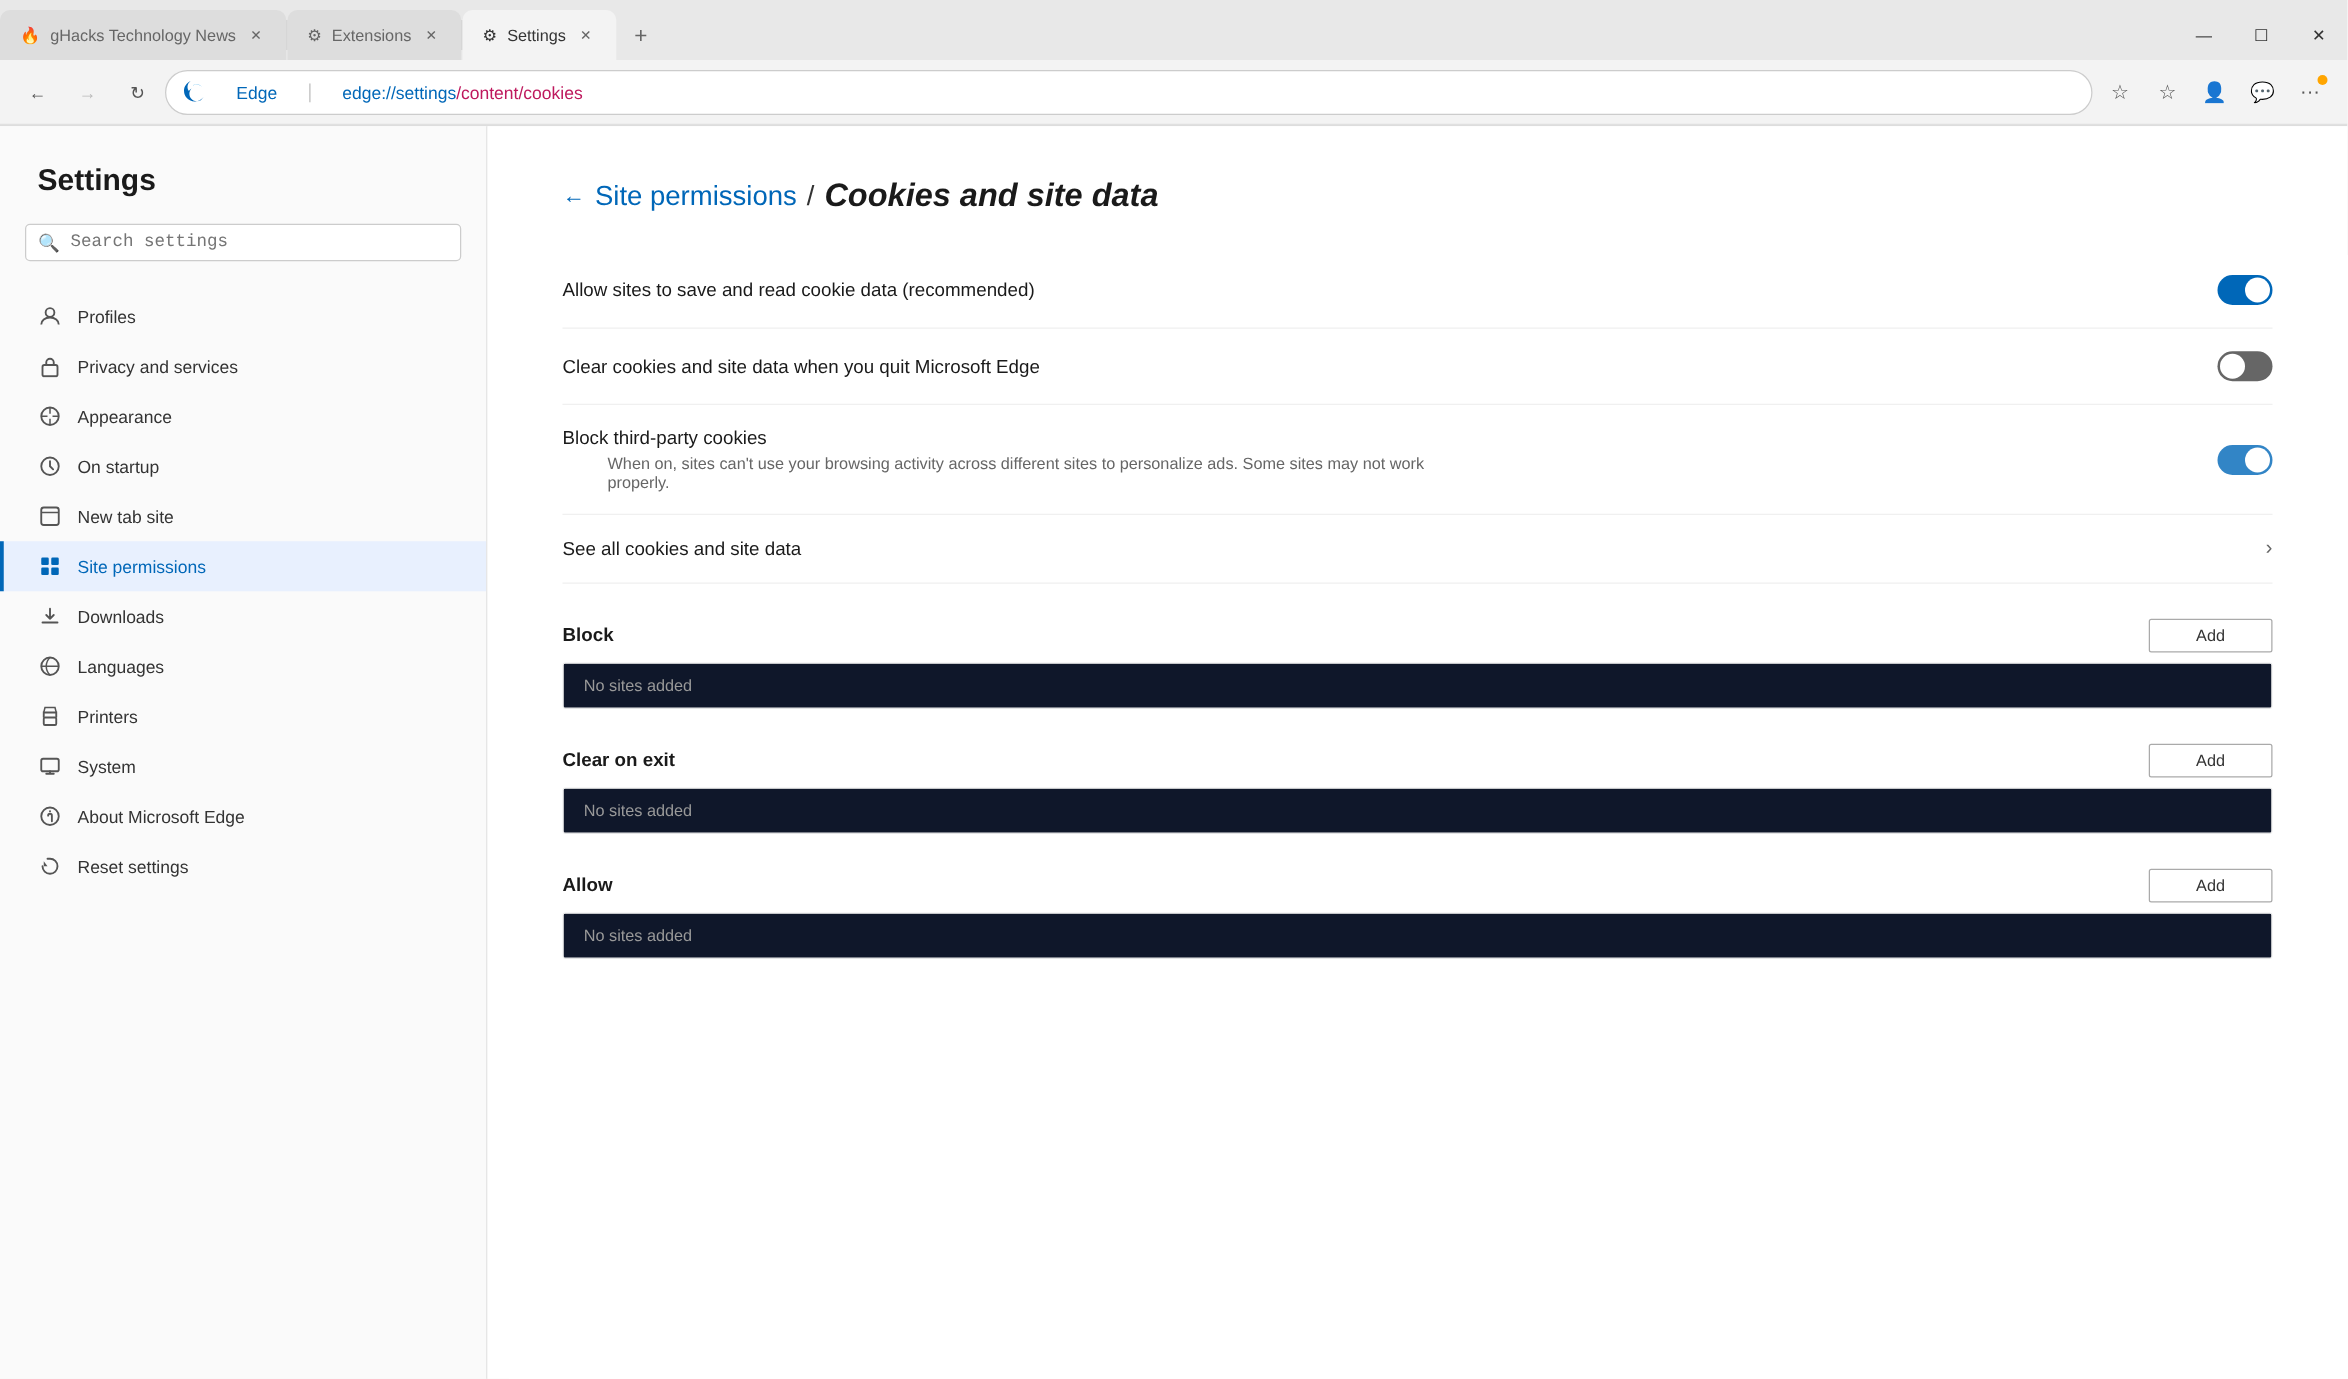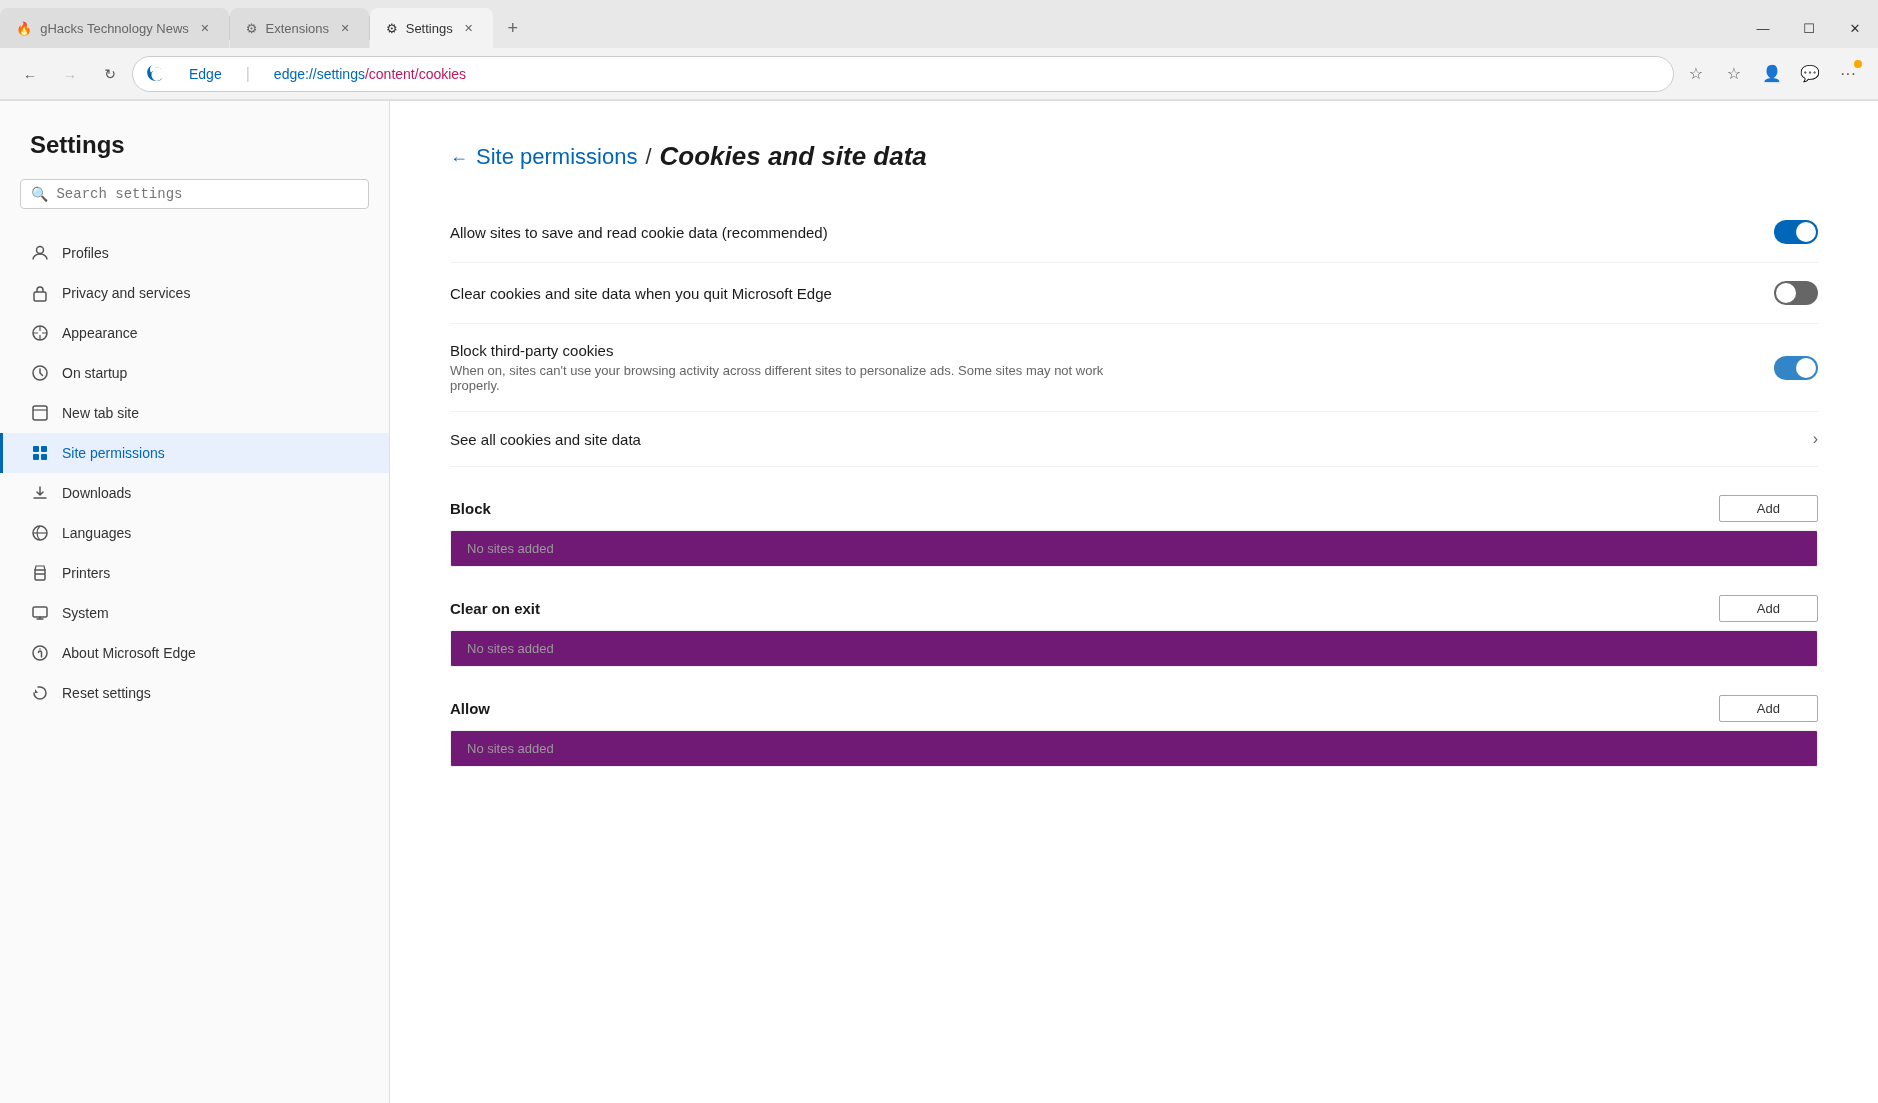--- a/index.html
+++ b/index.html
@@ -44,41 +44,41 @@
     .main { flex: 1; padding: 40px 60px; overflow-y: auto; background: white; }
     .breadcrumb { display: flex; align-items: center; gap: 8px; margin-bottom: 30px; }
     .breadcrumb-back { color: #0067b8; font-size: 18px; cursor: pointer; text-decoration: none; }
     .breadcrumb-link { color: #0067b8; font-size: 22px; font-weight: 400; cursor: pointer; text-decoration: none; }
     .breadcrumb-sep { font-size: 22px; color: #333; font-weight: 300; }
     .breadcrumb-current { font-size: 26px; font-weight: 600; color: #1a1a1a; font-style: italic; }
 
     .setting-row { display: flex; align-items: center; justify-content: space-between; padding: 18px 0; border-bottom: 1px solid #f0f0f0; }
     .setting-row-content { flex: 1; }
     .setting-label { font-size: 15px; color: #1a1a1a; font-weight: 400; }
-    .setting-desc { font-size: 13px; color: #666; margin-top: 4px; max-width: 700px; }
+    .setting-desc { font-size: 13px; color: #666; margin-top: 4px; max-width: 700px; margin-left: 36px; }
 
     
     .toggle { position: relative; width: 44px; height: 24px; flex-shrink: 0; }
     .toggle-slider { position: absolute; top: 0; left: 0; right: 0; bottom: 0; border-radius: 12px; cursor: pointer; transition: 0.2s; }
     .toggle-slider.on { background: #0067b8; }
     .toggle-slider.off { background: #666; }
     .toggle-knob { position: absolute; top: 2px; width: 20px; height: 20px; border-radius: 50%; background: white; transition: 0.2s; }
     .toggle-knob.on { left: 22px; }
     .toggle-knob.off { left: 2px; }
 
     
     .link-row { display: flex; align-items: center; justify-content: space-between; padding: 18px 0; border-bottom: 1px solid #f0f0f0; cursor: pointer; }
     .chevron { font-size: 16px; color: #666; }
 
     
     .section-block { margin-top: 28px; }
     .section-header { display: flex; align-items: center; justify-content: space-between; margin-bottom: 8px; }
     .section-title { font-size: 15px; font-weight: 600; color: #1a1a1a; }
     .add-btn { border: 1px solid #aaa; background: white; padding: 5px 37px; font-size: 13px; color: #333; cursor: pointer; border-radius: 2px; }
-    .no-sites { font-size: 13px; color: #999; padding: 10px 16px; background: #701a75; border: 1px solid #eee; border-radius: 2px; }
+    .no-sites { font-size: 13px; color: #999; padding: 10px 16px; background: #0f172a; border: 1px solid #eee; border-radius: 2px; }
   </style>
 </head>
 <body>
 
 <div class="browser-chrome">
 
   <div class="tab-bar">
 
     <div class="tab inactive">
       <span>🔥</span>

